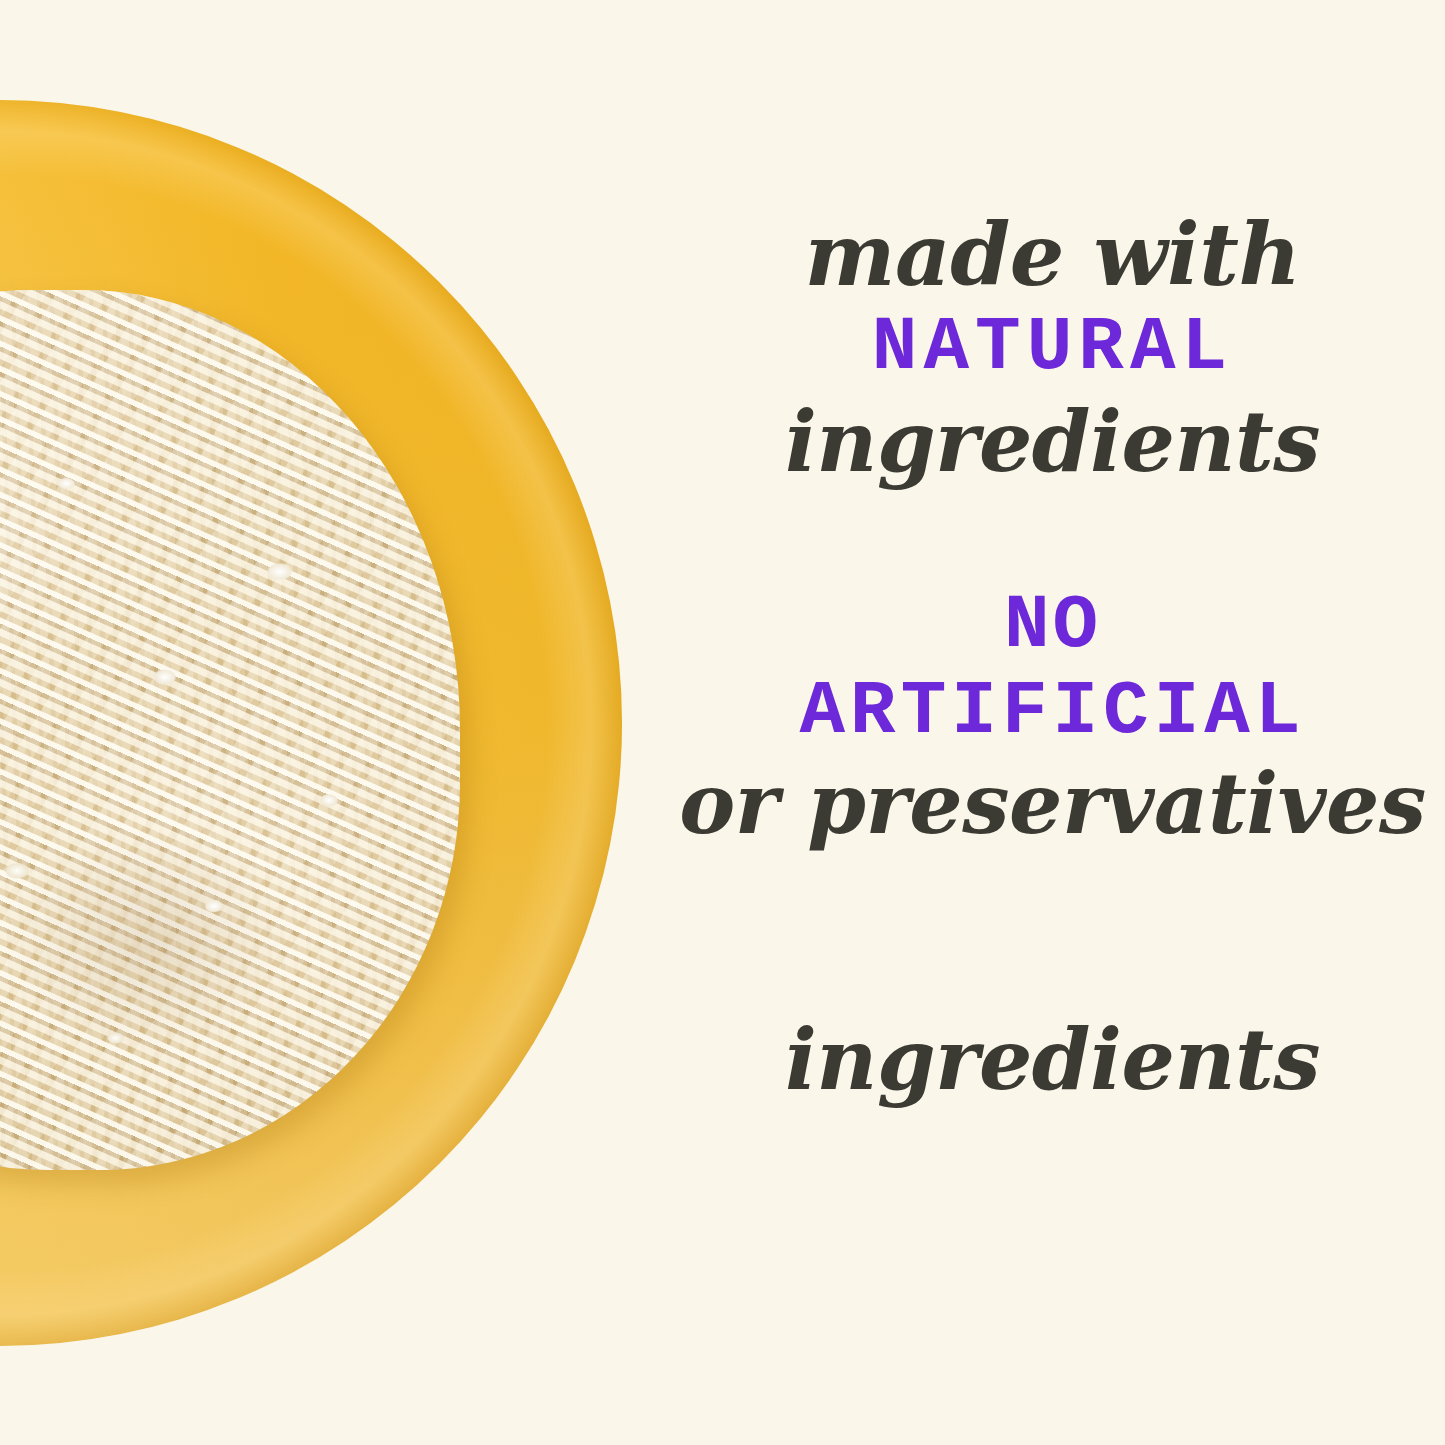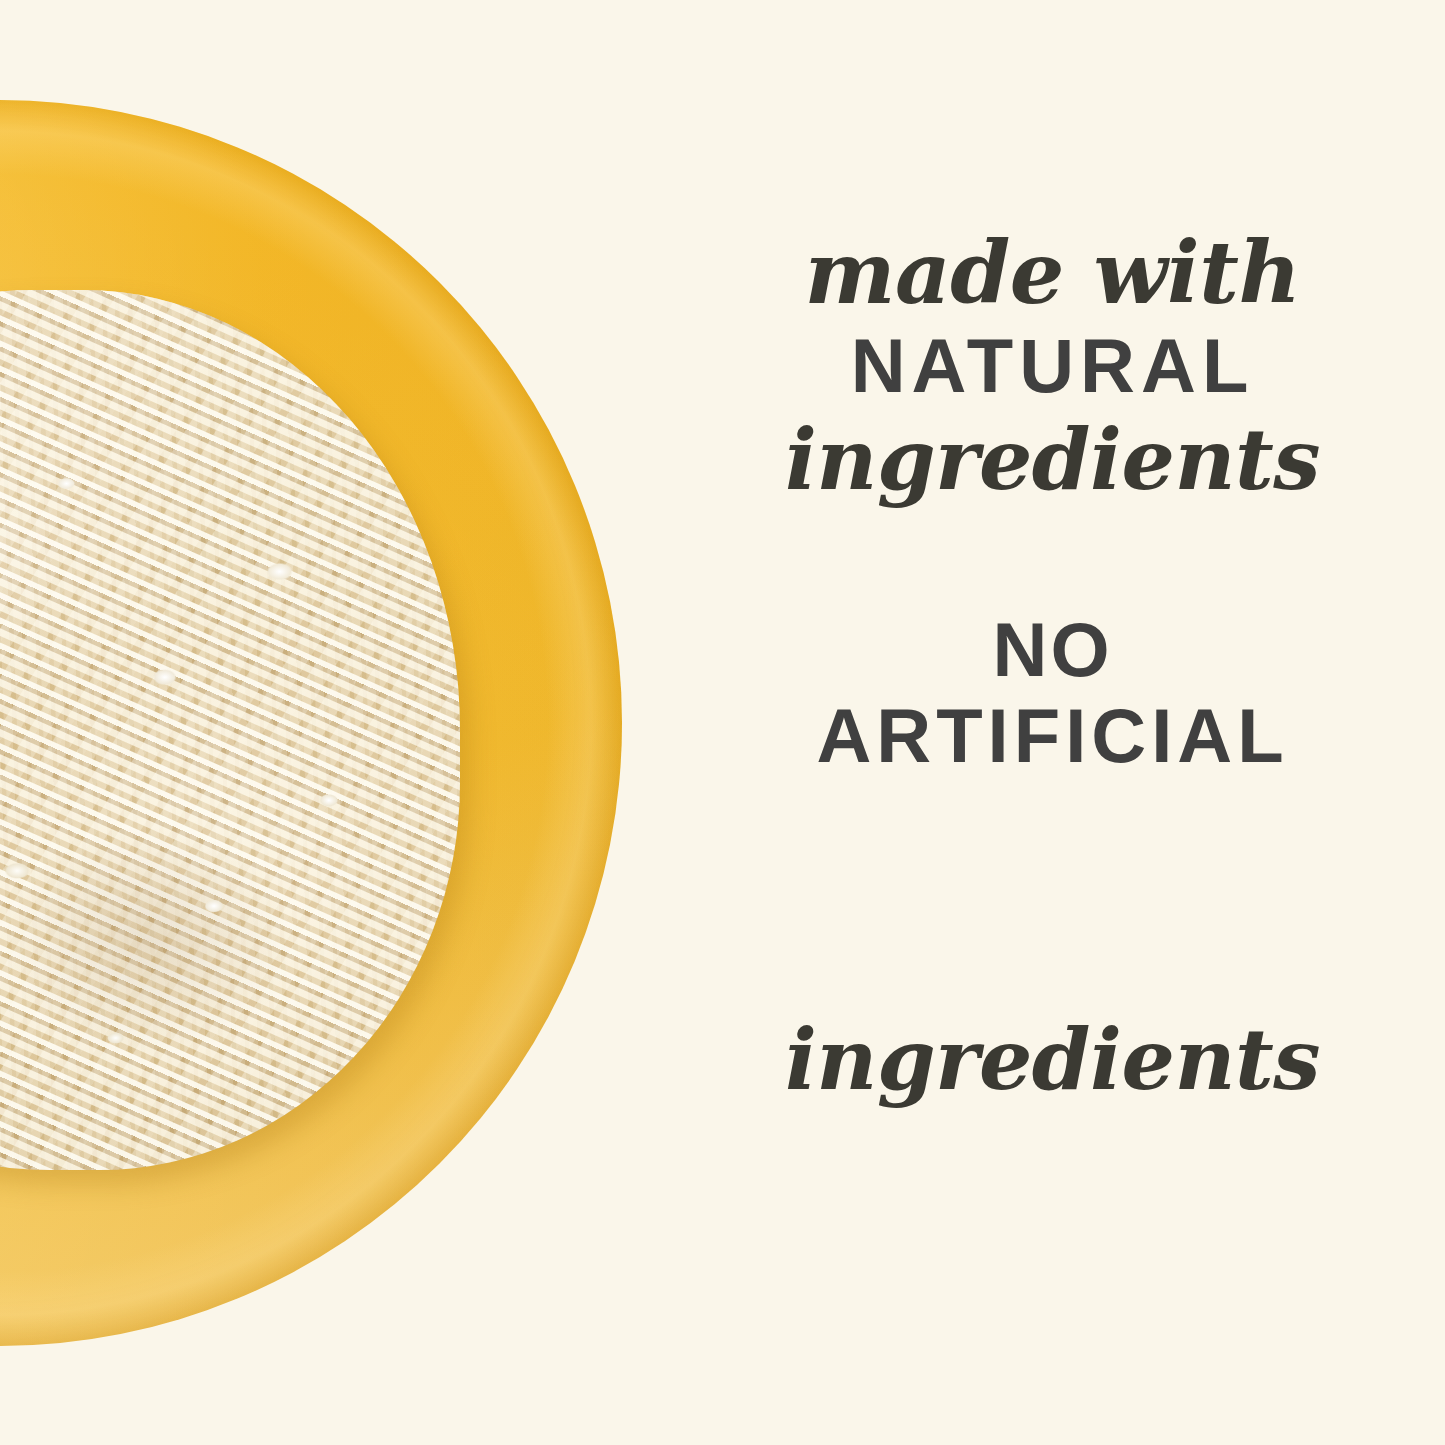--- a/index.html
+++ b/index.html
@@ -147,37 +147,37 @@
     top: 0;
     width: 785px;
     height: 1445px;
   }
   .claim {
     position: absolute;
     width: 100%;
     text-align: center;
     color: #3B3A33;
   }
-  .claim-1 { top: 230px; }
-  .claim-2 { top: 612px; }
+  .claim-1 { top: 212px; }
+  .claim-2 { top: 588px; }
   .claim-3 { top: 1018px; }
 
   .script {
     font-family: "DejaVu Serif", serif;
     font-style: italic;
     font-weight: 700;
     color: #3B3A33;
     letter-spacing: -0.5px;
     white-space: nowrap;
     line-height: 1.0;
   }
   .caps {
-    font-family: Liberation Sans, sans-serif;
+    font-family: Liberation Mono, monospace;
     font-weight: 700;
-    color: #404040;
+    color: #6d28d9;
     letter-spacing: 4px;
     line-height: 1.0;
     white-space: nowrap;
   }
 
   
   .l-made      { font-size: 86px; margin-bottom: 12px; }
   .l-natural   { font-size: 76px; letter-spacing: 6px; margin-bottom: 14px; }
   .l-ingred1   { font-size: 84px; }
 
@@ -209,20 +209,21 @@
 
     <div class="claim claim-1">
       <div class="script l-made">made with</div>
       <div class="caps   l-natural">NATURAL</div>
       <div class="script l-ingred1">ingredients</div>
     </div>
 
     <div class="claim claim-2">
       <div class="caps   l-no">NO</div>
       <div class="caps   l-artificial">ARTIFICIAL</div>
+      <div class="script l-preserv">or preservatives</div>
     </div>
 
     <div class="claim claim-3">
       <div class="script l-ingred2">ingredients</div>
     </div>
 
   </div>
 </div>
 
 </body></html>

